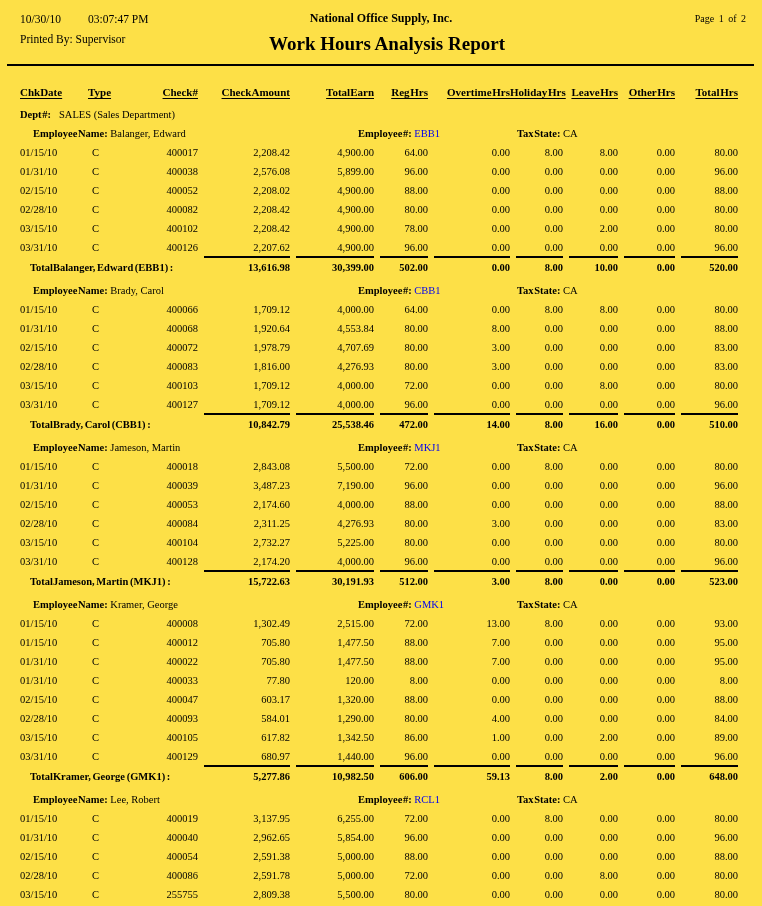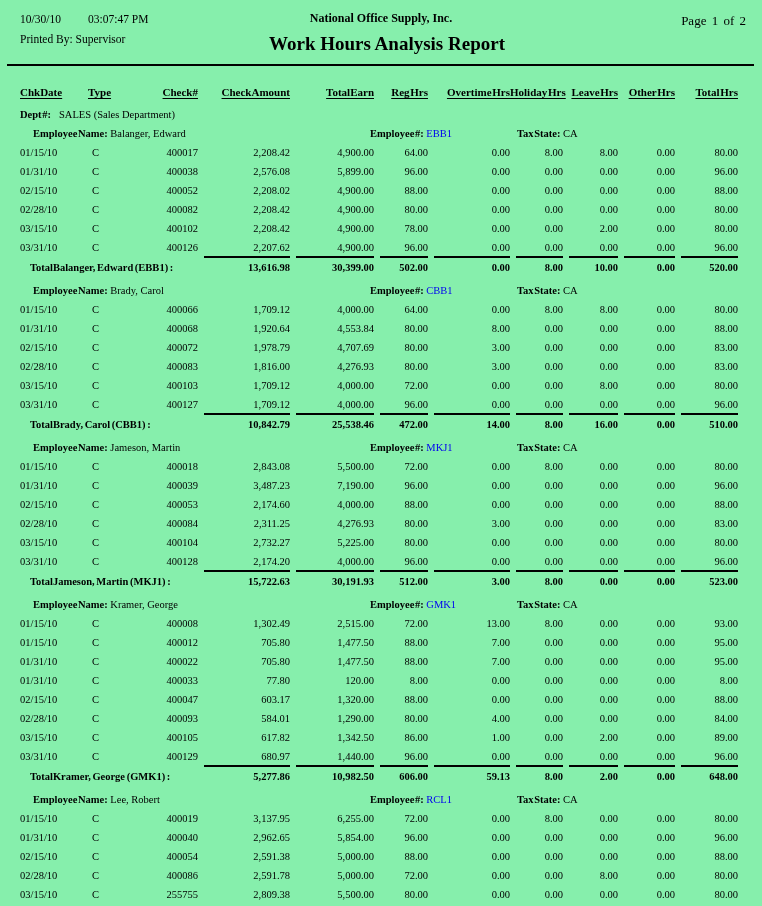--- a/index.html
+++ b/index.html
@@ -1,26 +1,26 @@
 <!DOCTYPE html>
 <html><head>
 <meta charset="utf-8">
 <style>
   html,body { margin:0; padding:0; background:#fdfdfd; }
   .page {
     position:relative; width:762px; height:906px; overflow:hidden;
-    background:#86efac; color:#000;
+    background:#fde047; color:#000;
     font-family:"Liberation Serif", "DejaVu Serif", serif;
   }
   
   .hdr { position:relative; height:78px; }
   .print-date  { position:absolute; left:20px;  top:13px; font-size:11.5px; }
   .print-time  { position:absolute; left:88px;  top:13px; font-size:11.5px; }
   .company     { position:absolute; left:0; right:0; top:11px; text-align:center; font-size:12px; font-weight:bold; }
-  .page-num    { position:absolute; right:16px; top:13px; font-size:13px; word-spacing:2px; }
+  .page-num    { position:absolute; right:16px; top:13px; font-size:10px; word-spacing:2px; }
   .printed-by  { position:absolute; left:20px;  top:33px; font-size:11.5px; }
   .title       { position:absolute; left:12px; right:0; top:33px; text-align:center; font-size:19px; font-weight:bold; }
   .rule        { position:absolute; left:7px; right:8px; top:64px; border-top:2px solid #000; height:0; }
   
   table.report { border-collapse:collapse; table-layout:fixed; width:728px; margin-left:10px; font-size:10.5px; }
   col.c1{width:72px} col.c2{width:38px} col.c3{width:78px} col.c4{width:92px}
   col.c5{width:84px} col.c6{width:54px} col.c7{width:82px} col.c8{width:53px}
   col.c9{width:55px} col.c10{width:57px} col.c11{width:63px}
   th {
     font-size:11px; font-weight:bold; text-decoration:underline; text-underline-offset:2px;
@@ -32,21 +32,21 @@
   td { padding:0; height:17px; white-space:nowrap; vertical-align:bottom; padding-bottom:2px; }
   td.num { text-align:right; }
   td.c-date { padding-left:10px; }
   td.c-type { padding-left:10px; }
   tr.dept-row td { height:18px; padding-left:10px; }
   .b { font-weight:bold; word-spacing:-2px; }
   .gap8 { display:inline-block; width:8px; }
   
   tr.emp-header td { position:relative; height:17px; }
   .emp-ind { display:inline-block; width:23px; }
-  .pos-code { position:absolute; left:348px; bottom:2px;margin-left:12px; }
+  .pos-code { position:absolute; left:348px; bottom:2px; }
   .pos-tax  { position:absolute; left:507px; bottom:2px; }
   .emp-code { text-decoration:none; }
   
   tr.total td { font-weight:bold; position:relative; height:18px; }
   tr.total td.total-label { padding-left:20px; word-spacing:-1px; }
   tr.total td.num::before {
     content:""; position:absolute; left:6px; right:0; top:1px; border-top:2px solid #000;
   }
   tr.spacer td { height:4px; padding:0; }
 </style>

